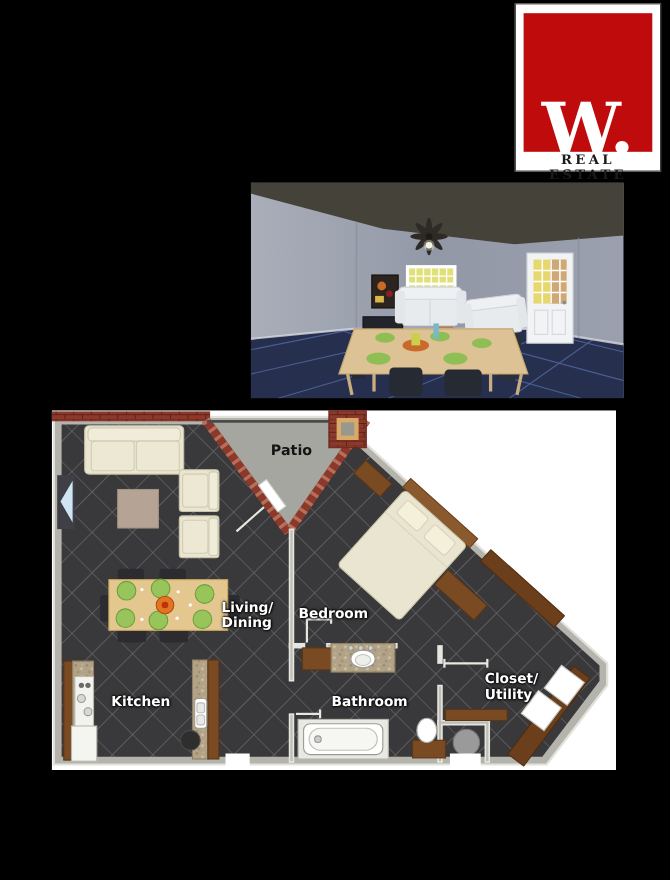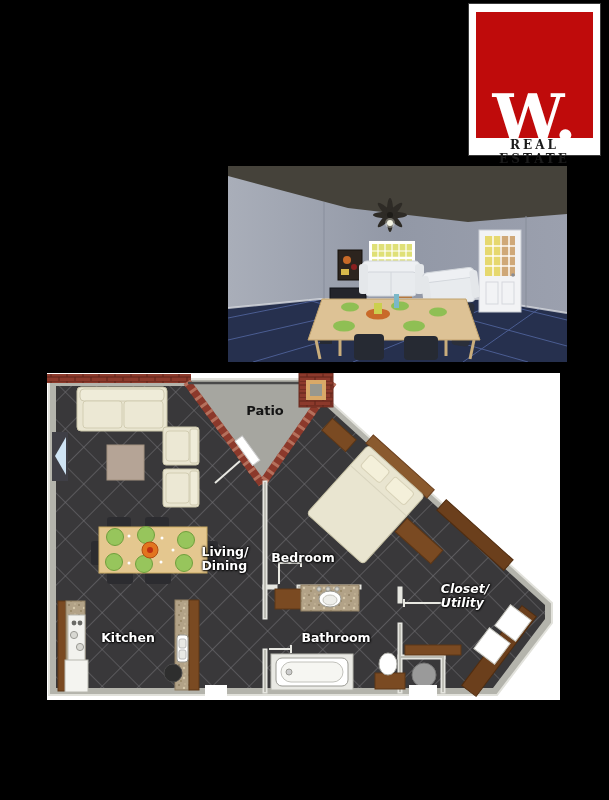--- a/index.html
+++ b/index.html
@@ -356,17 +356,17 @@
     <rect x="158" y="312" width="22" height="12" fill="#ffffff"></rect>
     <rect x="362" y="312" width="28" height="12" fill="#ffffff"></rect>
   </svg>
 
   <div class="plan-label dark" style="left:265px;top:411px;">Patio</div>
   <div class="plan-label" style="left:225px;top:559px;">Living/
 Dining</div>
   <div class="plan-label" style="left:303px;top:558px;">Bedroom</div>
   <div class="plan-label" style="left:128px;top:638px;">Kitchen</div>
   <div class="plan-label" style="left:336px;top:638px;">Bathroom</div>
-  <div class="plan-label" style="left:465px;top:596px;font-style:italic;">Closet/
+  <div class="plan-label" style="left:465px;top:624px;">Closet/
 Utility</div>
 
 
 </div>
 
 </body></html>

